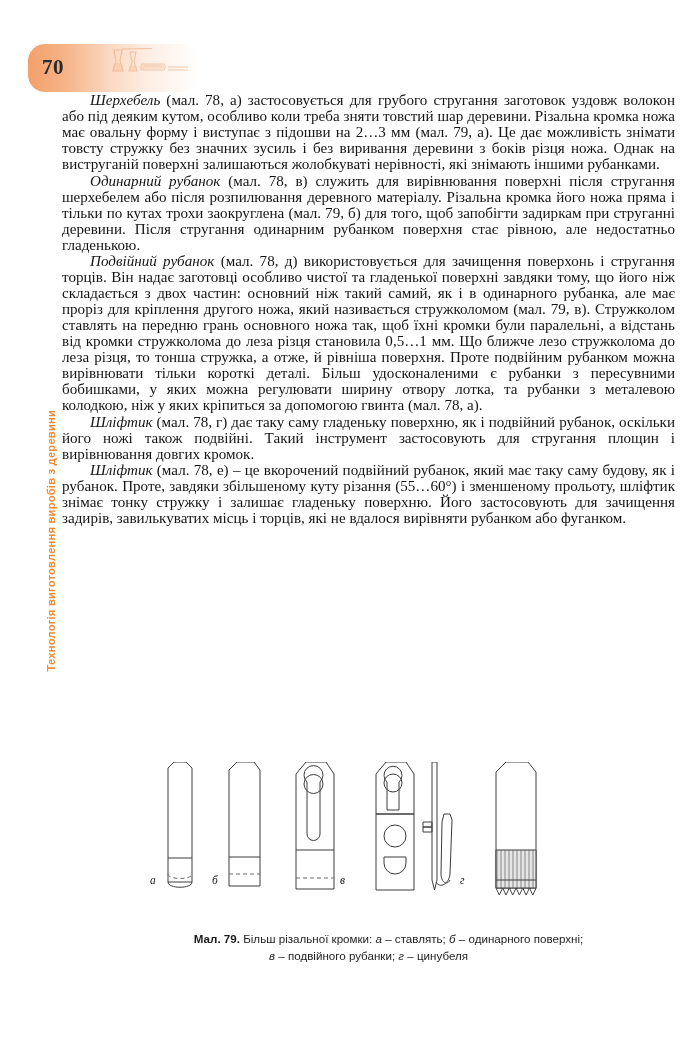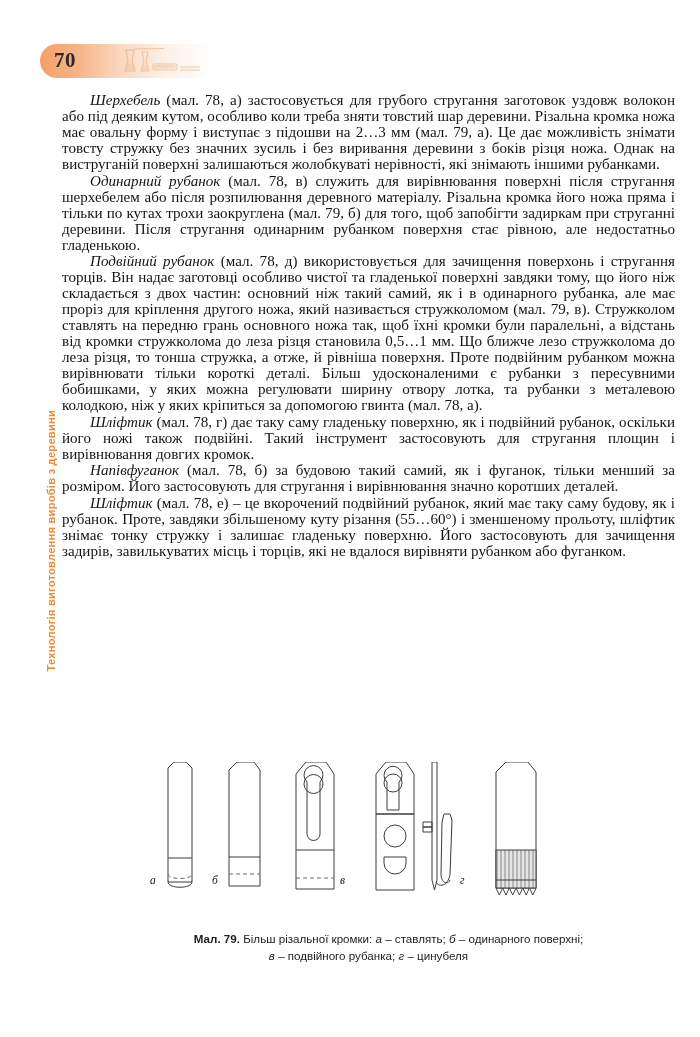--- a/index.html
+++ b/index.html
@@ -12,24 +12,24 @@
     height: 1037px;
     position: relative;
     font-family: "Liberation Serif", serif;
     color: #1a1a1a;
     overflow: hidden;
   }
 
   
   #page-header {
     position: absolute;
-    left: 40px;
+    left: 28px;
     top: 44px;
     width: 172px;
-    height: 34px;
+    height: 48px;
   }
   #header-pill {
     position: absolute;
     inset: 0;
     border-radius: 17px;
     background: linear-gradient(to right,
         #f3a06a 0%,
         #f6b488 22%,
         #fbd9c2 48%,
         #fdeee4 70%,
@@ -160,23 +160,20 @@
   <p class="para">
     <span class="term">Одинарний рубанок</span><span> (мал. 78, в) служить для вирівнювання поверхні після стругання шерхебелем або після розпилювання деревного матеріалу. Різальна кромка його ножа пряма і тільки по кутах трохи заокруглена (мал. 79, б) для того, щоб запобігти задиркам при струганні деревини. Після стругання одинарним рубанком поверхня стає рівною, але недостатньо гладенькою.</span>
   </p>
   <p class="para">
     <span class="term">Подвійний рубанок</span><span> (мал. 78, д) використовується для зачищення поверхонь і стругання торців. Він надає заготовці особливо чистої та гладенької поверхні завдяки тому, що його ніж складається з двох частин: основний ніж такий самий, як і в одинарного рубанка, але має проріз для кріплення другого ножа, який називається стружколомом (мал. 79, в). Стружколом ставлять на передню грань основного ножа так, щоб їхні кромки були паралельні, а відстань від кромки стружколома до леза різця становила 0,5…1 мм. Що ближче лезо стружколома до леза різця, то тонша стружка, а отже, й рівніша поверхня. Проте подвійним рубанком можна вирівнювати тільки короткі деталі. Більш удосконаленими є рубанки з пересувними бобишками, у яких можна регулювати ширину отвору лотка, та рубанки з металевою колодкою, ніж у яких кріпиться за допомогою гвинта (мал. 78, а).</span>
   </p>
   <p class="para">
     <span class="term">Шліфтик</span><span> (мал. 78, г) дає таку саму гладеньку поверхню, як і подвійний рубанок, оскільки його ножі також подвійні. Такий інструмент застосовують для стругання площин і вирівнювання довгих кромок.</span>
   </p>
   <p class="para">
-    <span class="term">Напівфуганок</span><span> (мал. 78, б) за будовою такий самий, як і фуганок, тільки менший за розміром. Його застосовують для стругання і вирівнювання значно коротших деталей.</span>
-  </p>
-  <p class="para">
     <span class="term">Шліфтик</span><span> (мал. 78, е) – це вкорочений подвійний рубанок, який має таку саму будову, як і рубанок. Проте, завдяки збільшеному куту різання (55…60°) і зменшеному прольоту, шліфтик знімає тонку стружку і залишає гладеньку поверхню. Його застосовують для зачищення задирів, завилькуватих місць і торців, які не вдалося вирівняти рубанком або фуганком.</span>
   </p>
 </div>
 
 <div id="figure-block">
 
   <svg id="figure-drawing" width="450" height="160" viewBox="0 0 450 160">
     <defs>
       <pattern id="vgrooves" width="4" height="10" patternUnits="userSpaceOnUse">
         <rect width="4" height="10" fill="#ffffff"></rect>
@@ -235,15 +232,15 @@
         <rect x="352" y="88" width="40" height="38"></rect>
         <line x1="352" y1="118" x2="392" y2="118"></line>
         <path d="M352 126 l3.3 7 l3.4 -7 l3.3 7 l3.4 -7 l3.3 7 l3.4 -7 l3.3 7 l3.4 -7 l3.3 7 l3.4 -7 l3.3 7 l3.4 -7" stroke="#3c3c3c" stroke-width="0.95"></path>
       </g>
 
     </g>
   </svg>
 
   <div id="figure-caption">
     <span class="cap-label">Мал. 79.</span><span> Більш різальної кромки: </span><span class="cap-it">а</span><span> – ставлять; </span><span class="cap-it">б</span><span> – одинарного поверхні;</span><br>
-    <span class="cap-it">в</span><span> – подвійного рубанка; </span><span class="cap-it">г</span><span> – цинубеля</span>
+    <span class="cap-it">в</span><span> – подвійного рубанки; </span><span class="cap-it">г</span><span> – цинубеля</span>
   </div>
 </div>
 
 </body></html>

